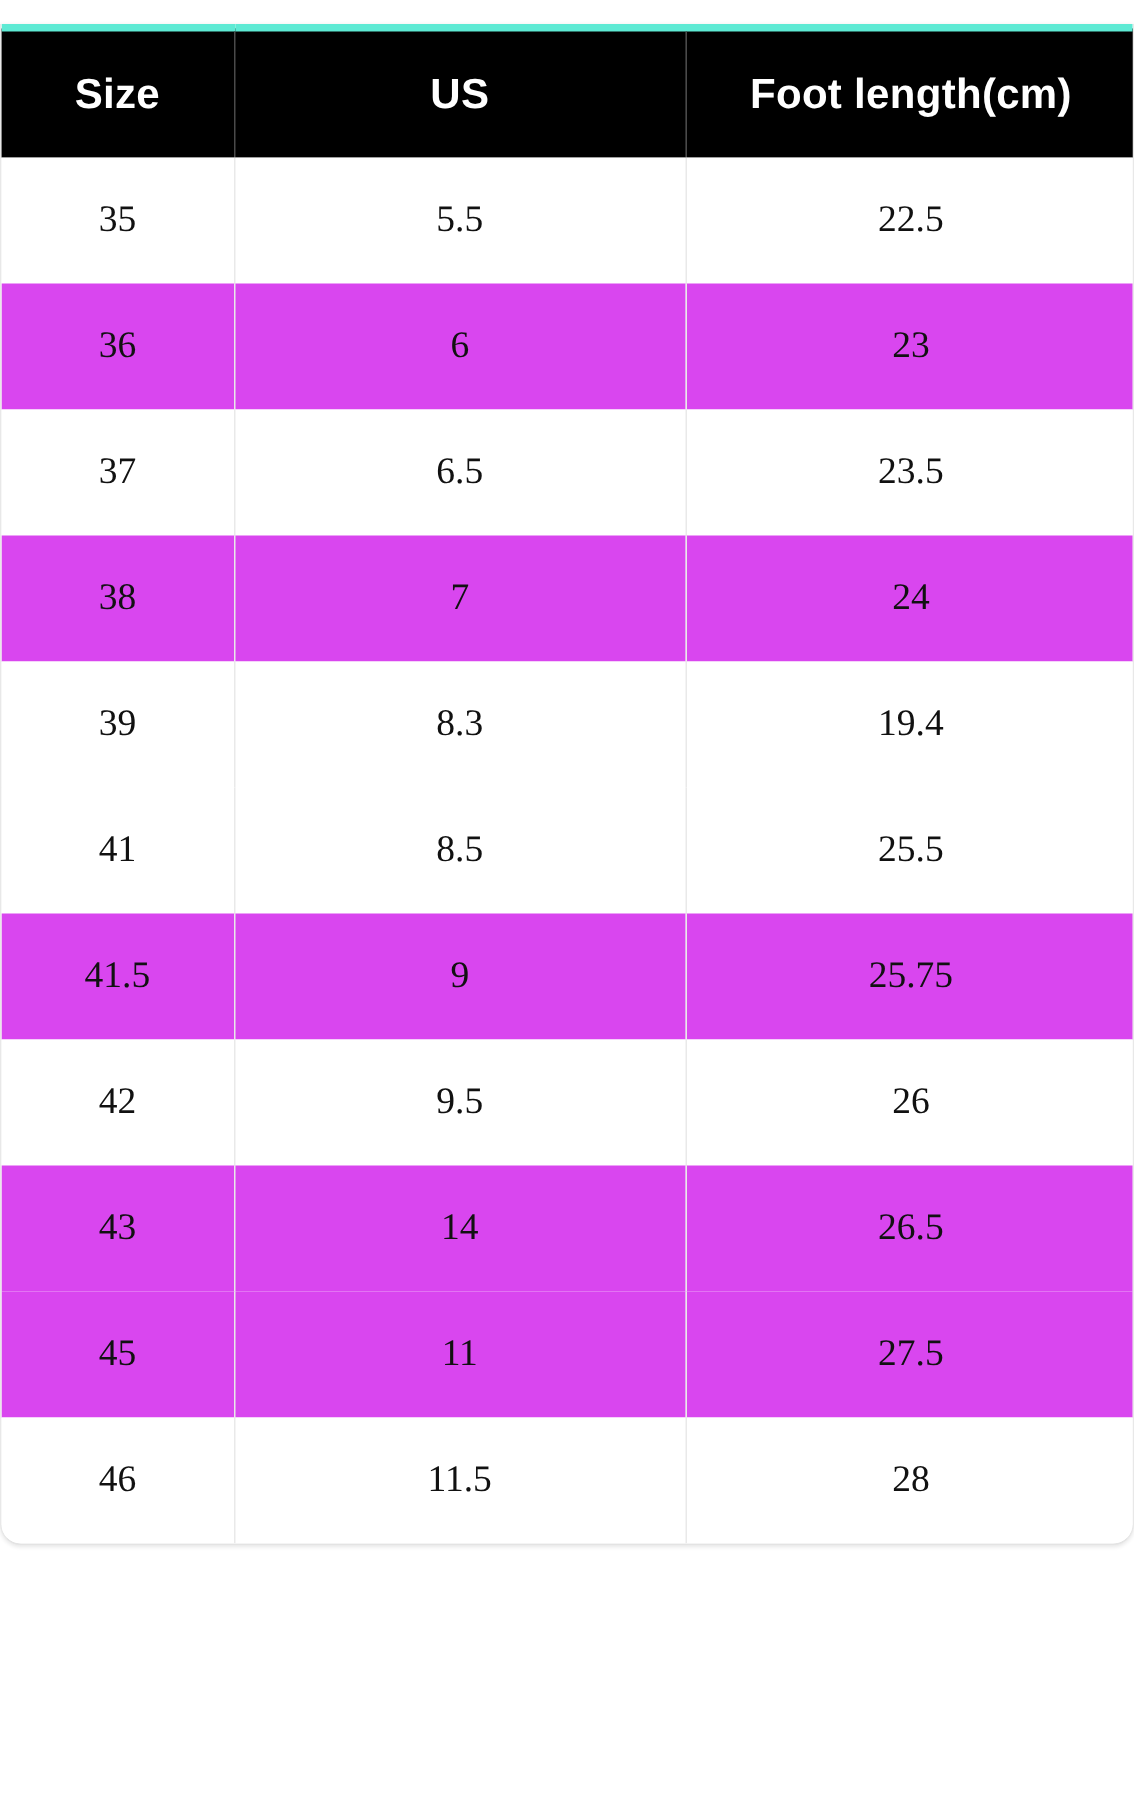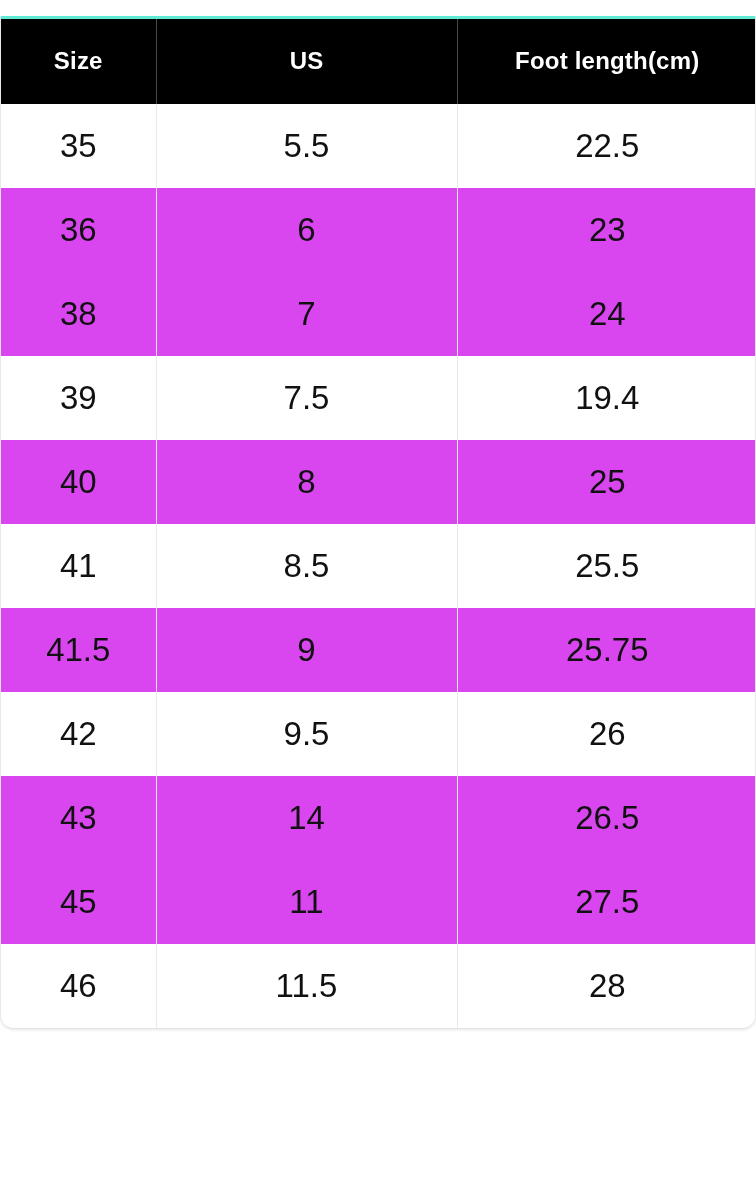--- a/index.html
+++ b/index.html
@@ -57,44 +57,45 @@
   col.c-foot  { width: 300px; }
 
   thead tr.header-row {
     background: #000000;
   }
 
   thead th {
     background: #000000;
     color: #ffffff;
     font-weight: bold;
-    font-size: 24px;
+    font-size: 28px;
     letter-spacing: 0.2px;
     height: 86px;
     padding: 0;
     text-align: center;
     vertical-align: middle;
-    border-top: 3px solid #5eead4;
+    border-top: 5px solid #5eead4;
     border-right: 1px solid #4a4a4a;
     box-sizing: border-box;
   }
   thead th:last-child {
     border-right: none;
   }
 
   tbody td {
     height: 84px;
     padding: 0;
     text-align: center;
     vertical-align: middle;
-    font-size: 33px;
+    font-size: 25px;
     font-weight: normal;
     color: #111111;
     border-right: 1px solid #e9e9e9;
     box-sizing: border-box;
+    font-family: Liberation Serif, serif;
   }
   tbody td:last-child {
     border-right: none;
   }
 
   tbody tr.row-odd  td { background: #ffffff; }
   tbody tr.row-even td { background: #d946ef; }
 
   tbody tr:last-child td {
     border-bottom: none;
@@ -125,34 +126,34 @@
           <tr class="row-odd">
             <td>35</td>
             <td>5.5</td>
             <td>22.5</td>
           </tr>
           <tr class="row-even">
             <td>36</td>
             <td>6</td>
             <td>23</td>
           </tr>
+          <tr class="row-odd">
+            <td>37</td>
+            <td>6.5</td>
+            <td>23.5</td>
+          </tr>
           <tr class="row-even">
             <td>38</td>
             <td>7</td>
             <td>24</td>
           </tr>
           <tr class="row-odd">
             <td>39</td>
-            <td>7.5</td>
+            <td>8.3</td>
             <td>19.4</td>
-          </tr>
-          <tr class="row-even">
-            <td>40</td>
-            <td>8</td>
-            <td>25</td>
           </tr>
           <tr class="row-odd">
             <td>41</td>
             <td>8.5</td>
             <td>25.5</td>
           </tr>
           <tr class="row-even">
             <td>41.5</td>
             <td>9</td>
             <td>25.75</td>

